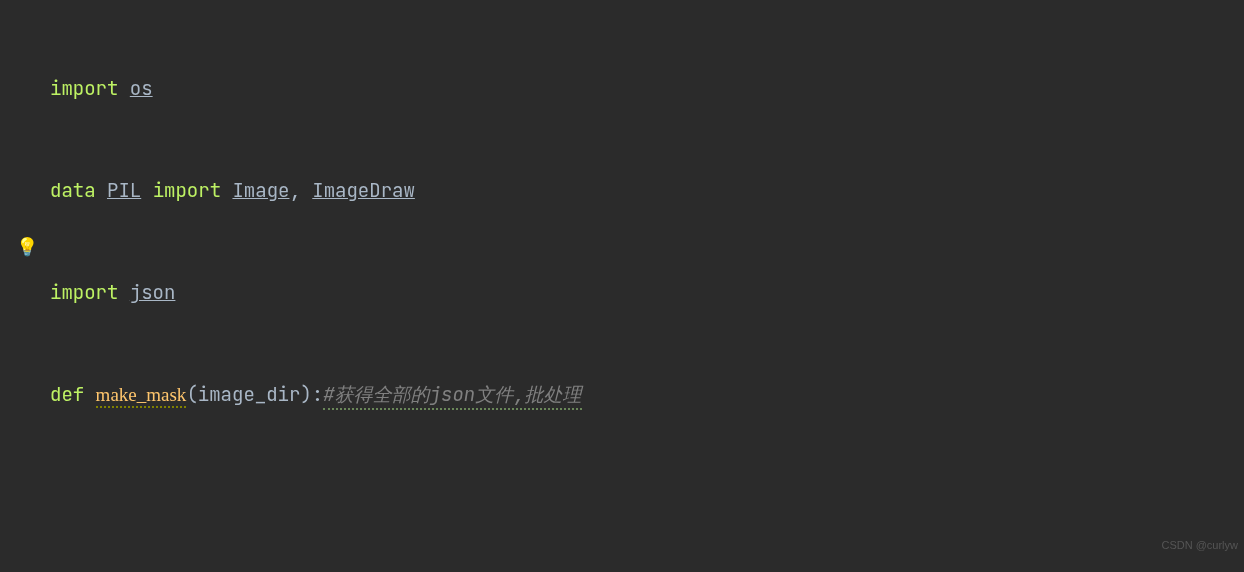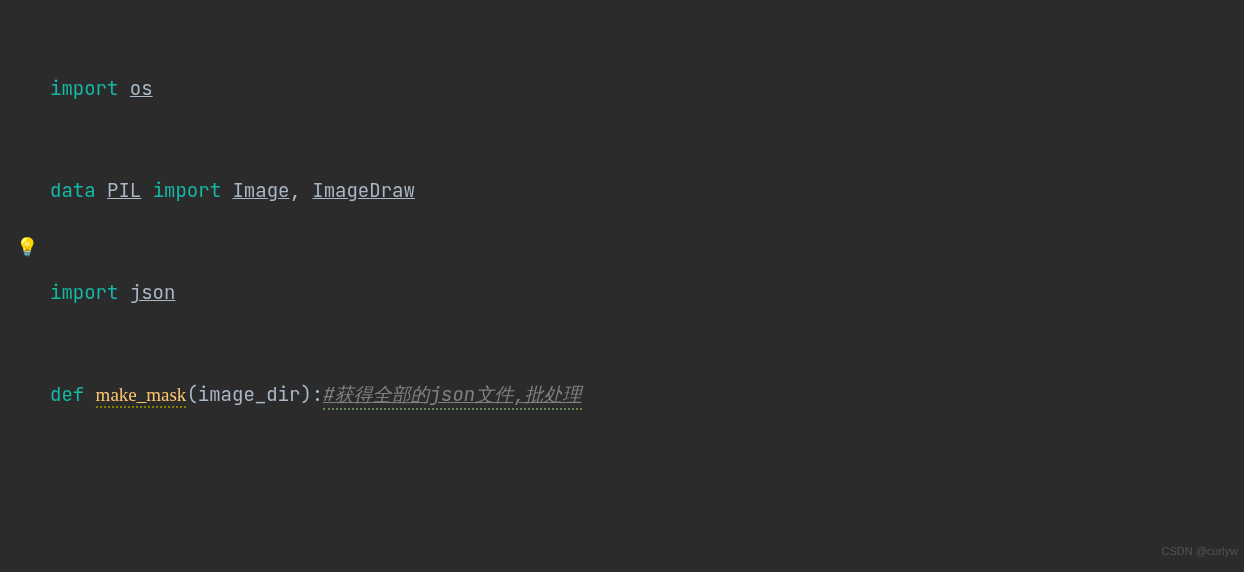--- a/index.html
+++ b/index.html
@@ -31,31 +31,31 @@
     font-size: 18px;
     color: #ffc66d;
   }
   .code {
     flex: 1;
     padding: 4px 0 0 8px;
     white-space: pre;
     position: relative;
   }
   .line { height: 34px; }
-  .kw  { color: #14b8a6; margin-top: 8px; }
+  .kw  { color: #bef264; margin-top: 8px; }
   .fn  { color: #ffc66d; font-family: Liberation Serif, serif; }
   .op  { color: #a9b7c6; }
   .id  { color: #a9b7c6; text-decoration: underline; }
-  .cm  { color: #808080; font-style: italic; text-decoration: underline; }
+  .cm  { color: #808080; font-style: italic; }
   .ul-green { border-bottom: 2px dotted #6a8759; padding-bottom:1px;}
   .ul-warn  { border-bottom: 2px dotted #808000; padding-bottom:1px;}
   .watermark {
     position: absolute;
     right: 6px;
-    bottom: 4px;
+    bottom: 10px;
     font-size: 11px;
     color: #555;
     font-family: Arial, sans-serif;
     text-align: right;
   }
 </style>
 </head>
 <body>
 
 <div class="editor">

